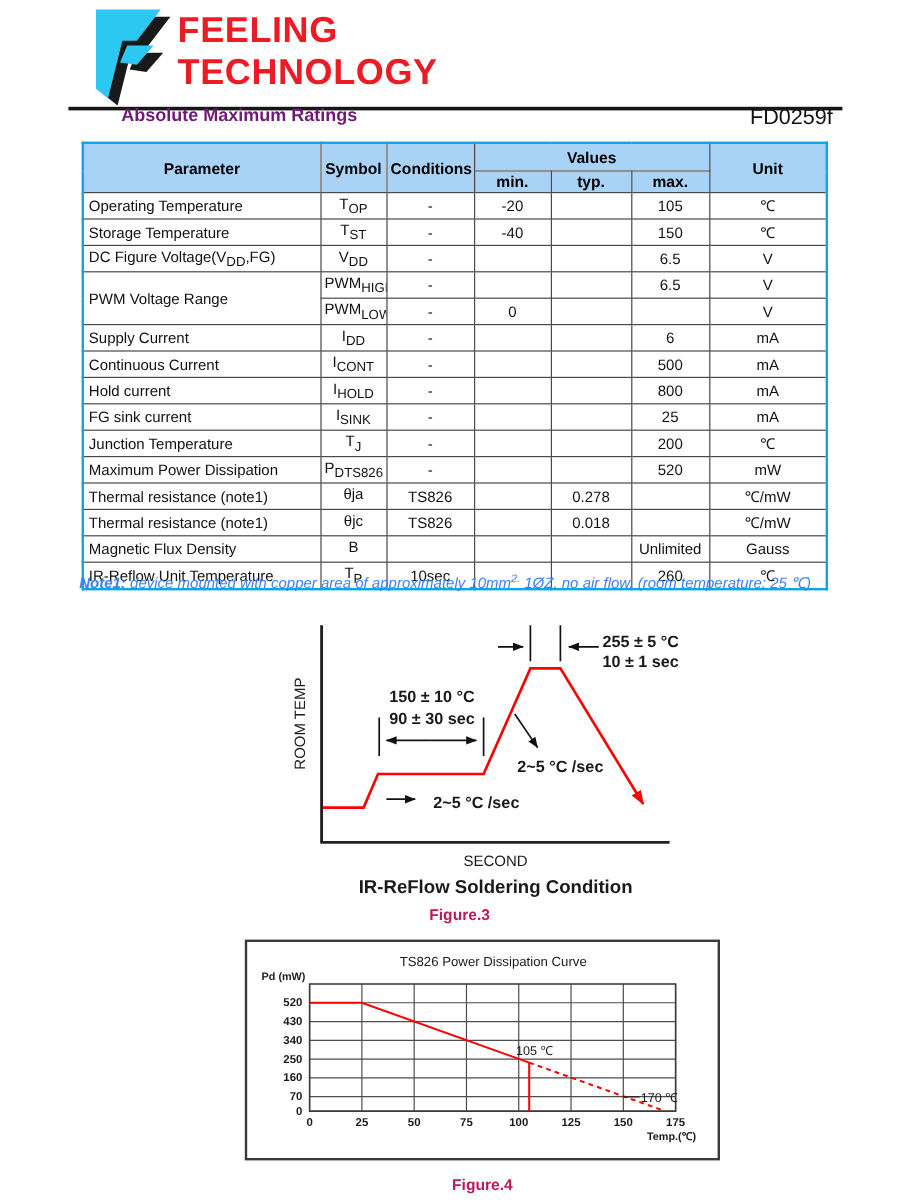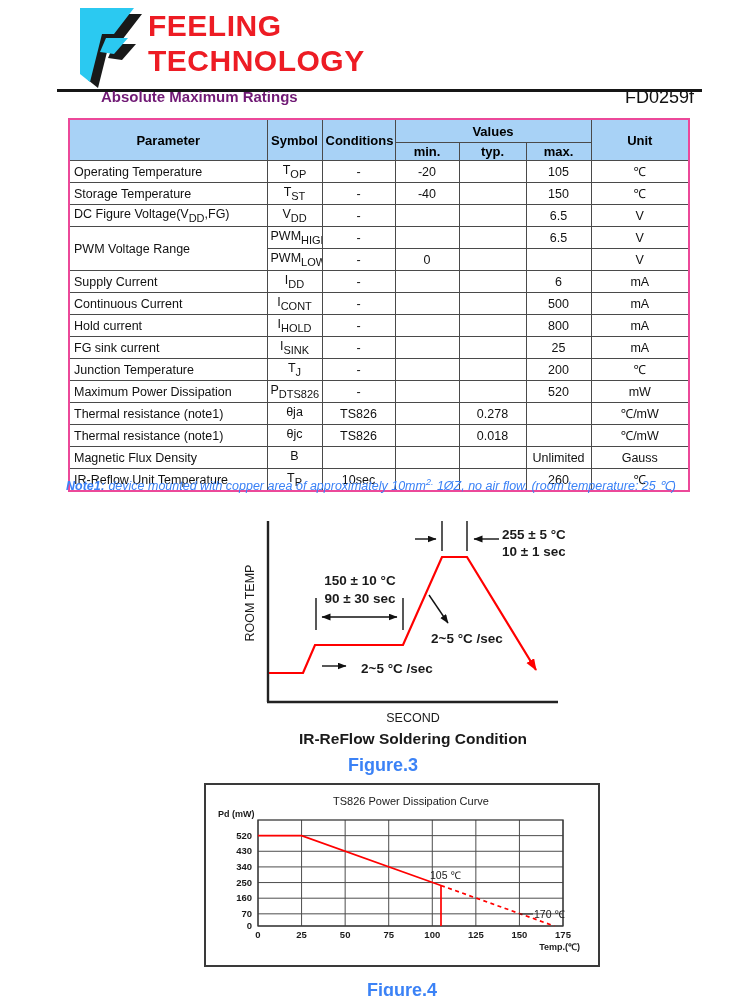--- a/index.html
+++ b/index.html
@@ -9,34 +9,34 @@
   .logo{position:absolute;left:72px;top:6px;}
   .brand{position:absolute;left:148px;top:8px;color:#ED1C24;font-weight:800;
          font-size:30px;line-height:35px;letter-spacing:.5px;}
   .partnum{position:absolute;left:540px;top:63px;width:154px;text-align:right;
            font-size:18px;color:#111;margin-top:24px;}
   .header-rule{position:absolute;left:57px;top:89px;width:645px;height:3px;background:#161616;}
   
   .section-title{position:absolute;left:67px;top:88px;font-size:15px;font-weight:700;color:#701a75;margin-left:34px;}
   .tblwrap{position:absolute;left:68px;top:118px;}
   table.amr{border-collapse:collapse;table-layout:fixed;width:620px;font-size:12.5px;
-            border:2px solid #ec4899;}
+            border:2px solid #0ea5e9;}
   table.amr th,table.amr td{border:1px solid #4a4a4a;padding:1px 3px;text-align:center;
             height:19px;white-space:nowrap;overflow:hidden;color:#111;}
   table.amr thead th{background:#A8D2F6;font-weight:700;font-size:13px;color:#000;}
   table.amr td.param{text-align:left;padding-left:4px;}
   table.amr sub{font-size:11px;}
   tr.hdr1 th{height:20px;} tr.hdr2 th{height:15px;font-size:12.5px;}
   
   .note{position:absolute;left:66px;top:477px;font-size:12.5px;font-style:italic;color:#3b82f6;}
   .note .nlabel{font-weight:700;}
   .note sup{font-size:9px;}
   
   .fig3{position:absolute;left:230px;top:503px;}
-  .figlabel{position:absolute;font-weight:700;font-size:18px;text-align:center;color:#3b82f6;}
+  .figlabel{position:absolute;font-weight:700;font-size:13px;text-align:center;color:#be185d;}
   .fig3label{left:260px;top:755px;width:246px;}
   .fig4box{position:absolute;left:204px;top:783px;width:392px;height:180px;
            border:2px solid #3a3a3a;background:#fff;}
   .fig4label{left:204px;top:980px;width:396px;}
   .footer-strip{position:absolute;left:0;top:996px;width:750px;height:4px;background:#DCE8F4;}
   svg text{fill:#1a1a1a;}
 </style>
 </head>
 <body>
 

